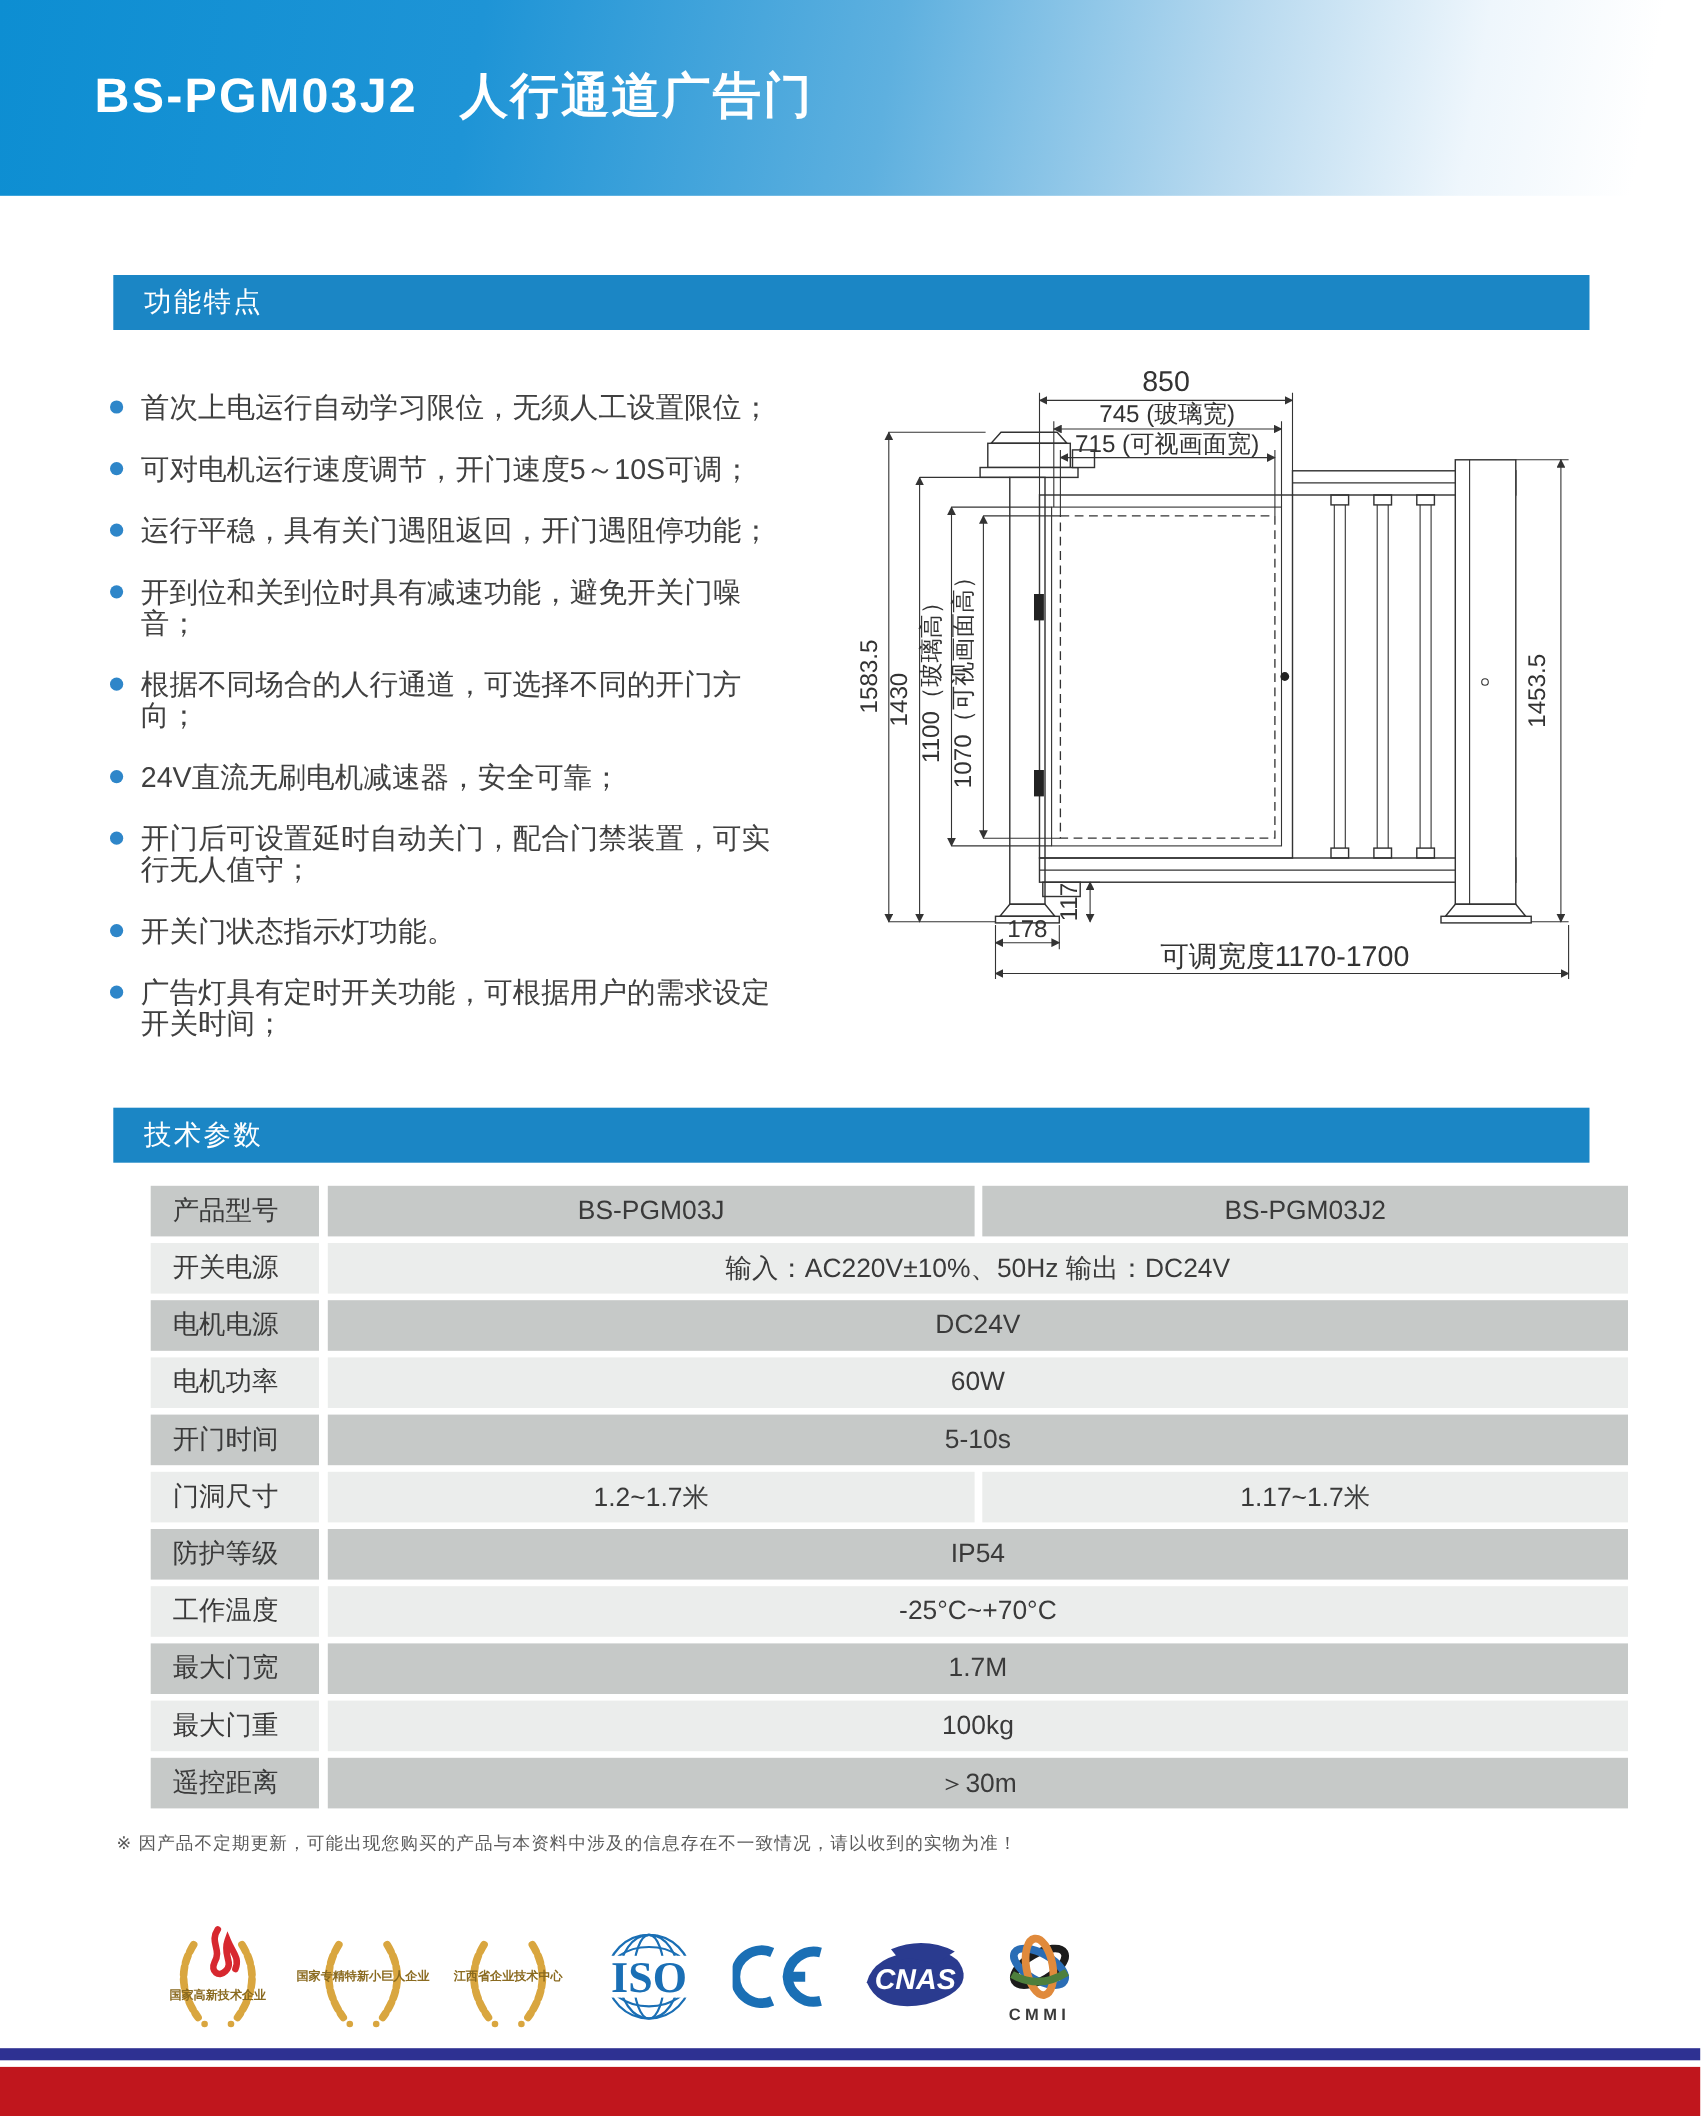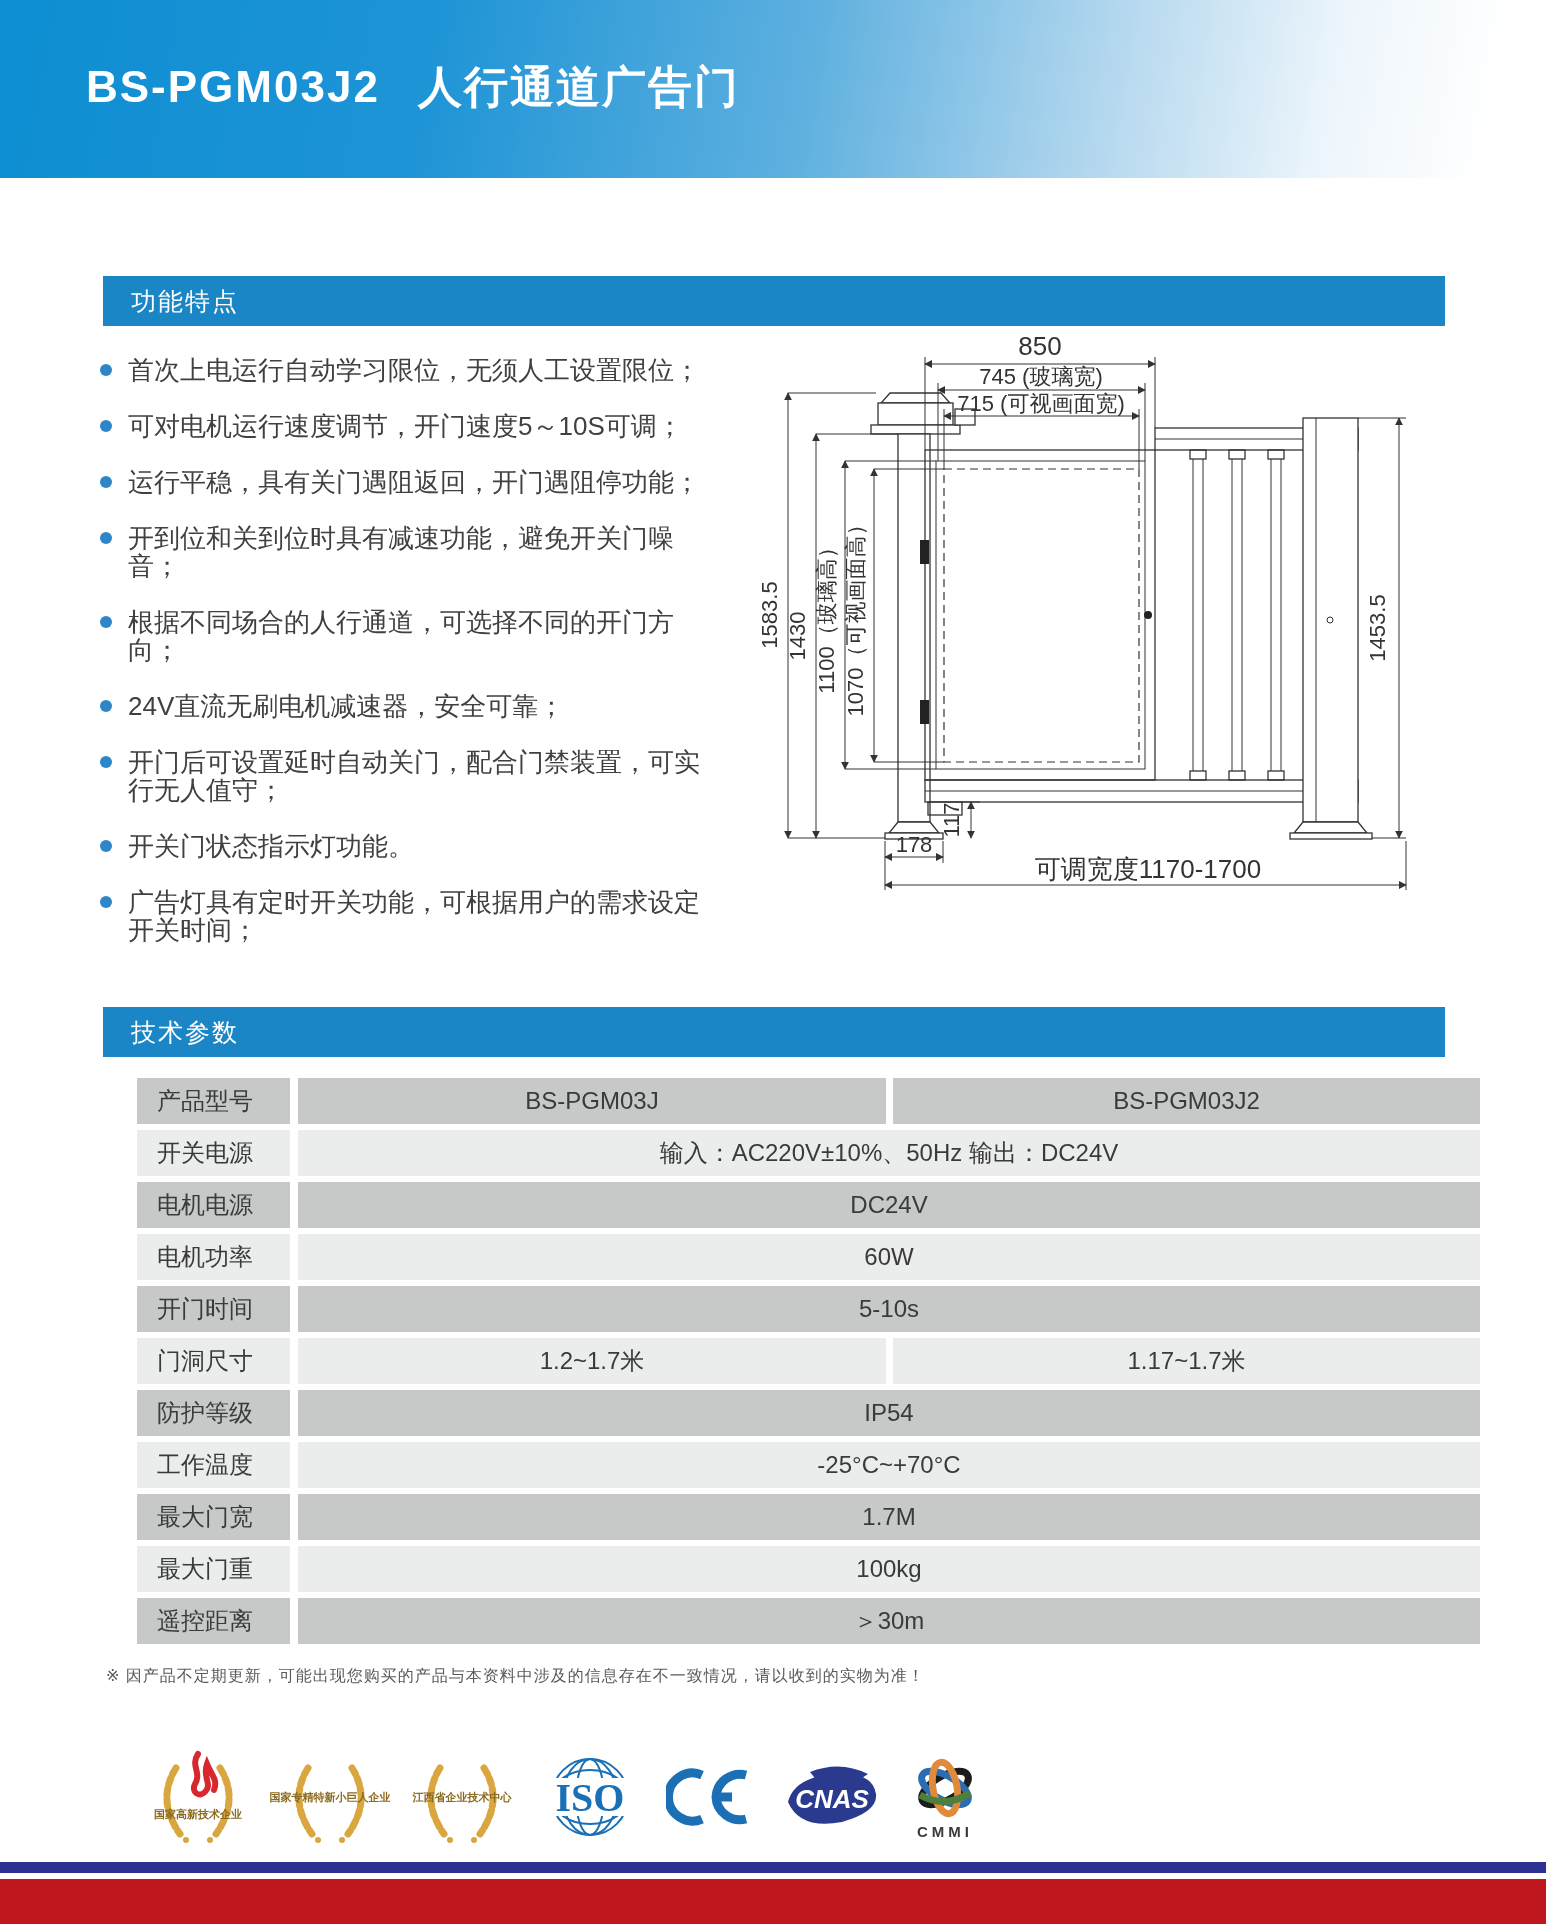--- a/index.html
+++ b/index.html
@@ -8,30 +8,30 @@
 
   
   .hero{position:absolute;left:0;top:0;width:1546px;height:178px;
         background:linear-gradient(100deg,#0d8ed2 0%,#1e94d6 28%,#5eb0df 52%,#b7d9ef 72%,#eef6fc 86%,#ffffff 96%);}
   .hero-title{position:absolute;left:86px;top:58px;font-size:44px;font-weight:bold;color:#ffffff;letter-spacing:2px;white-space:nowrap;}
   .hero-title .model{margin-right:38px;}
 
   
   .section-bar{position:absolute;left:103px;width:1342px;height:50px;background:#1b86c5;
                color:#ffffff;font-size:25px;line-height:50px;padding-left:28px;box-sizing:border-box;letter-spacing:2px;}
-  .bar-features{top:276px;}
+  .bar-features{top:250px;}
   .bar-specs{top:995px;margin-top:12px;}
 
   
   .features{position:absolute;left:100px;top:356px;width:600px;}
   .feature{display:flex;align-items:flex-start;margin-bottom:28px;font-size:26px;line-height:28px;color:#404040;}
   .feature .dot{flex:0 0 auto;width:12px;height:12px;border-radius:50%;background:#2e86c9;margin:8px 16px 0 0;}
 
   
-  .diagram{position:absolute;left:658px;top:285px;width:800px;height:620px;}
+  .diagram{position:absolute;left:678px;top:285px;width:800px;height:620px;}
   .diagram svg{width:100%;height:100%;}
   .diagram .ln{stroke:#333;stroke-width:1.3;fill:none;}
   .diagram .thin{stroke:#333;stroke-width:1;fill:none;}
   .diagram .fillw{fill:#ffffff;stroke:#333;stroke-width:1.3;}
   .diagram .dark{fill:#222;stroke:none;}
   .diagram .dash{stroke:#333;stroke-width:1.2;fill:none;stroke-dasharray:8 5;}
   .diagram text{fill:#333;font-size:22px;font-family:"Liberation Sans","DejaVu Sans",sans-serif;}
   .diagram text.big{font-size:26px;}
 
   

